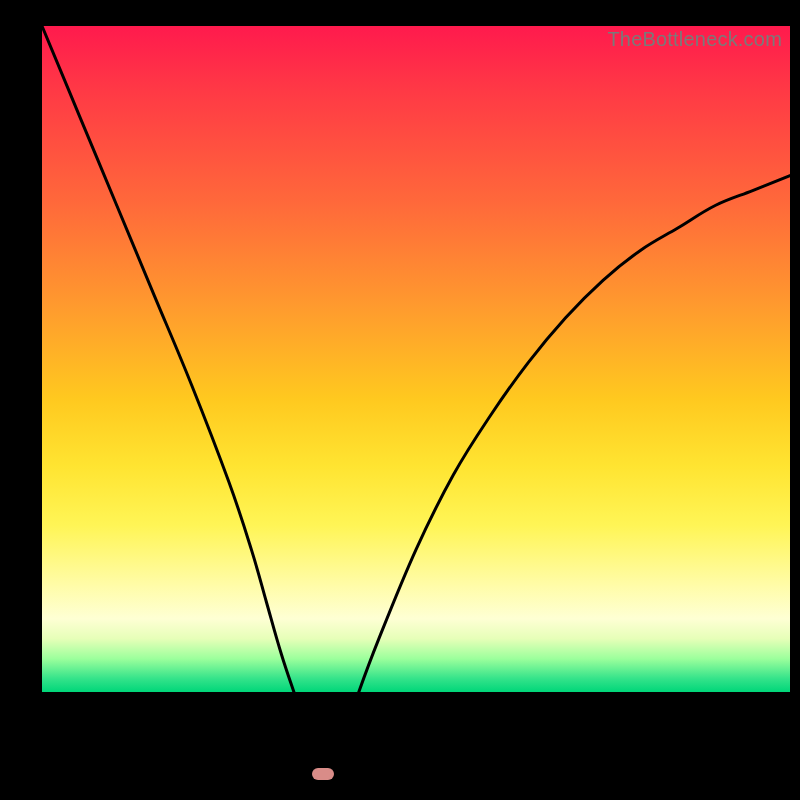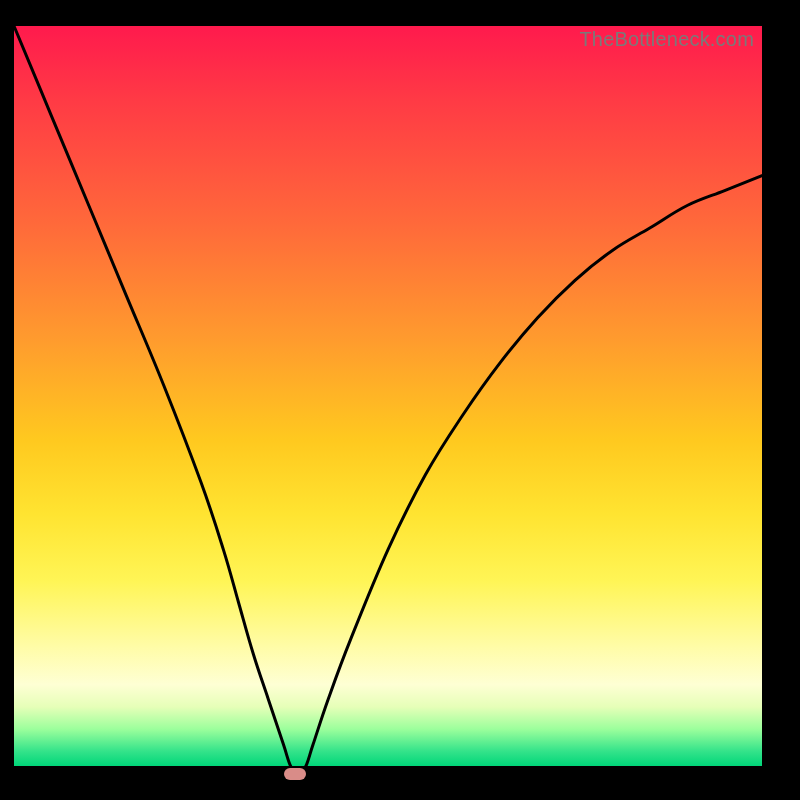--- a/index.html
+++ b/index.html
@@ -12,24 +12,24 @@
     font-family: Arial, Helvetica, sans-serif;
   }
   .frame {
     position: absolute;
     inset: 0;
     background: #000;
   }
   .plot {
     position: absolute;
     
-    left: 14px;
+    left: 42px;
     top: 26px;
     width: 748px;
-    height: 740px;
+    height: 666px;
     
     background: linear-gradient(
       to bottom,
       #ff1a4d 0%,
       #ff3a45 10%,
       #ff6a3a 27%,
       #ff9a2e 42%,
       #ffc91f 56%,
       #ffe431 66%,
       #fff556 75%,

